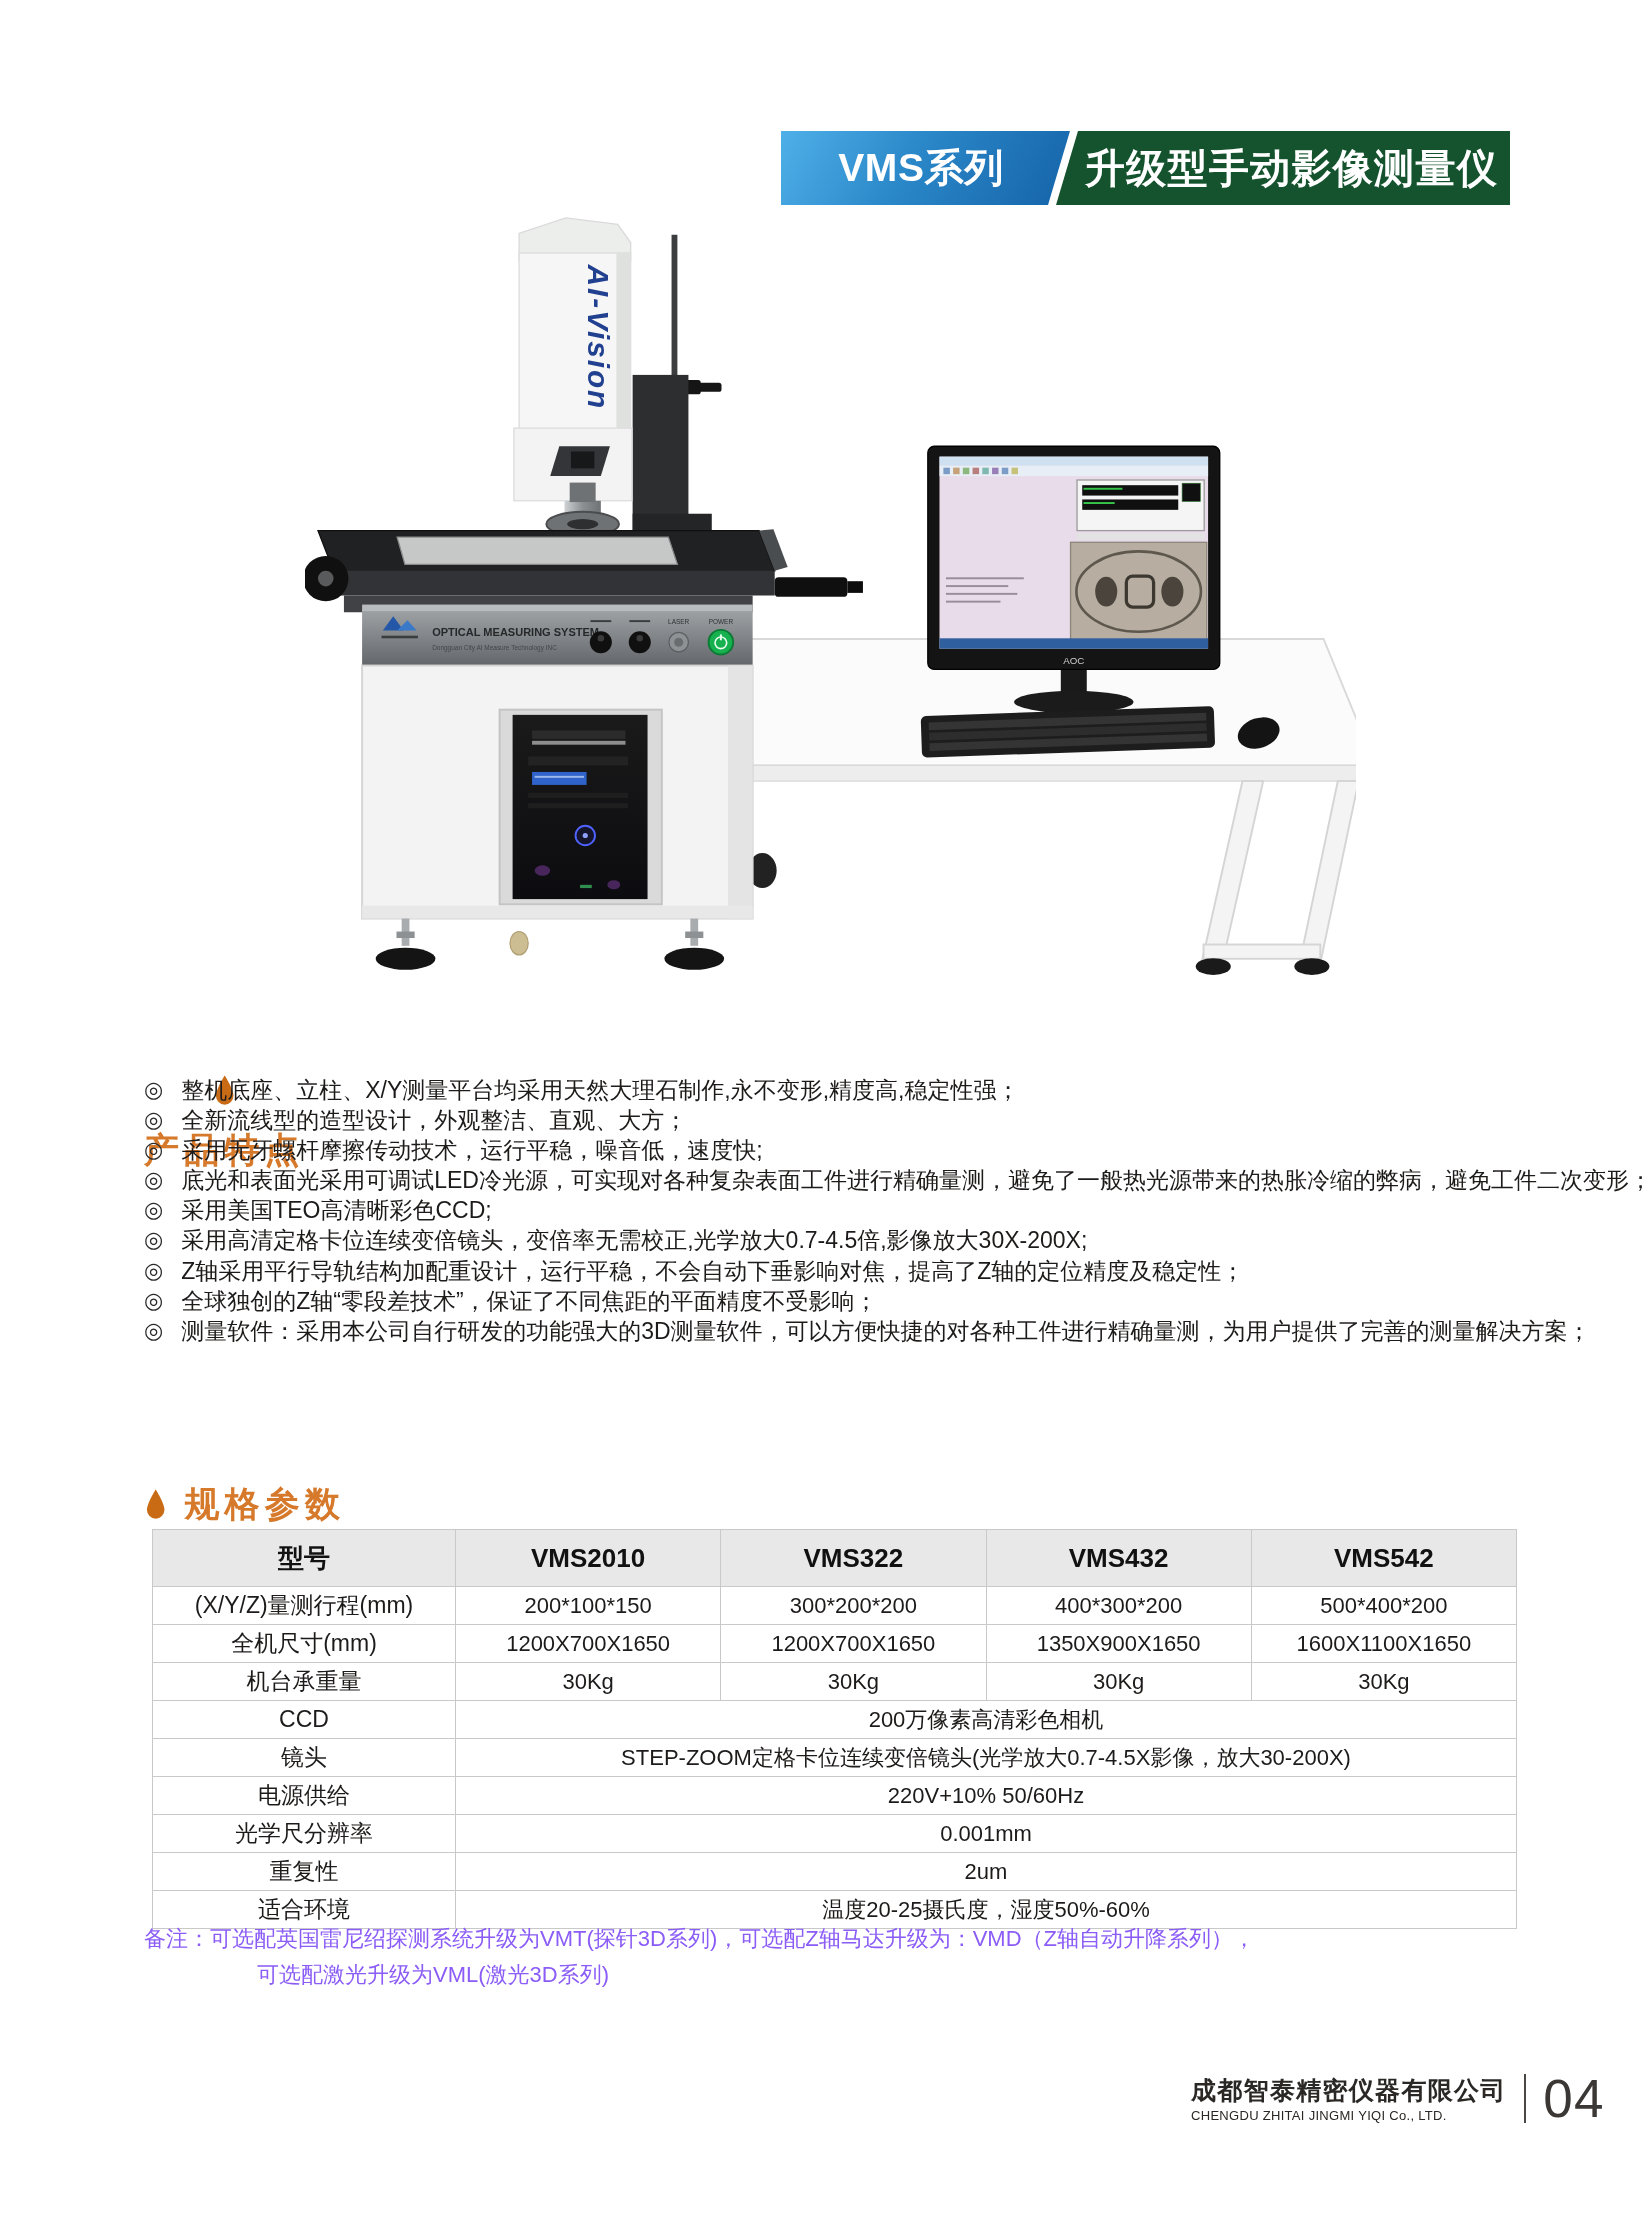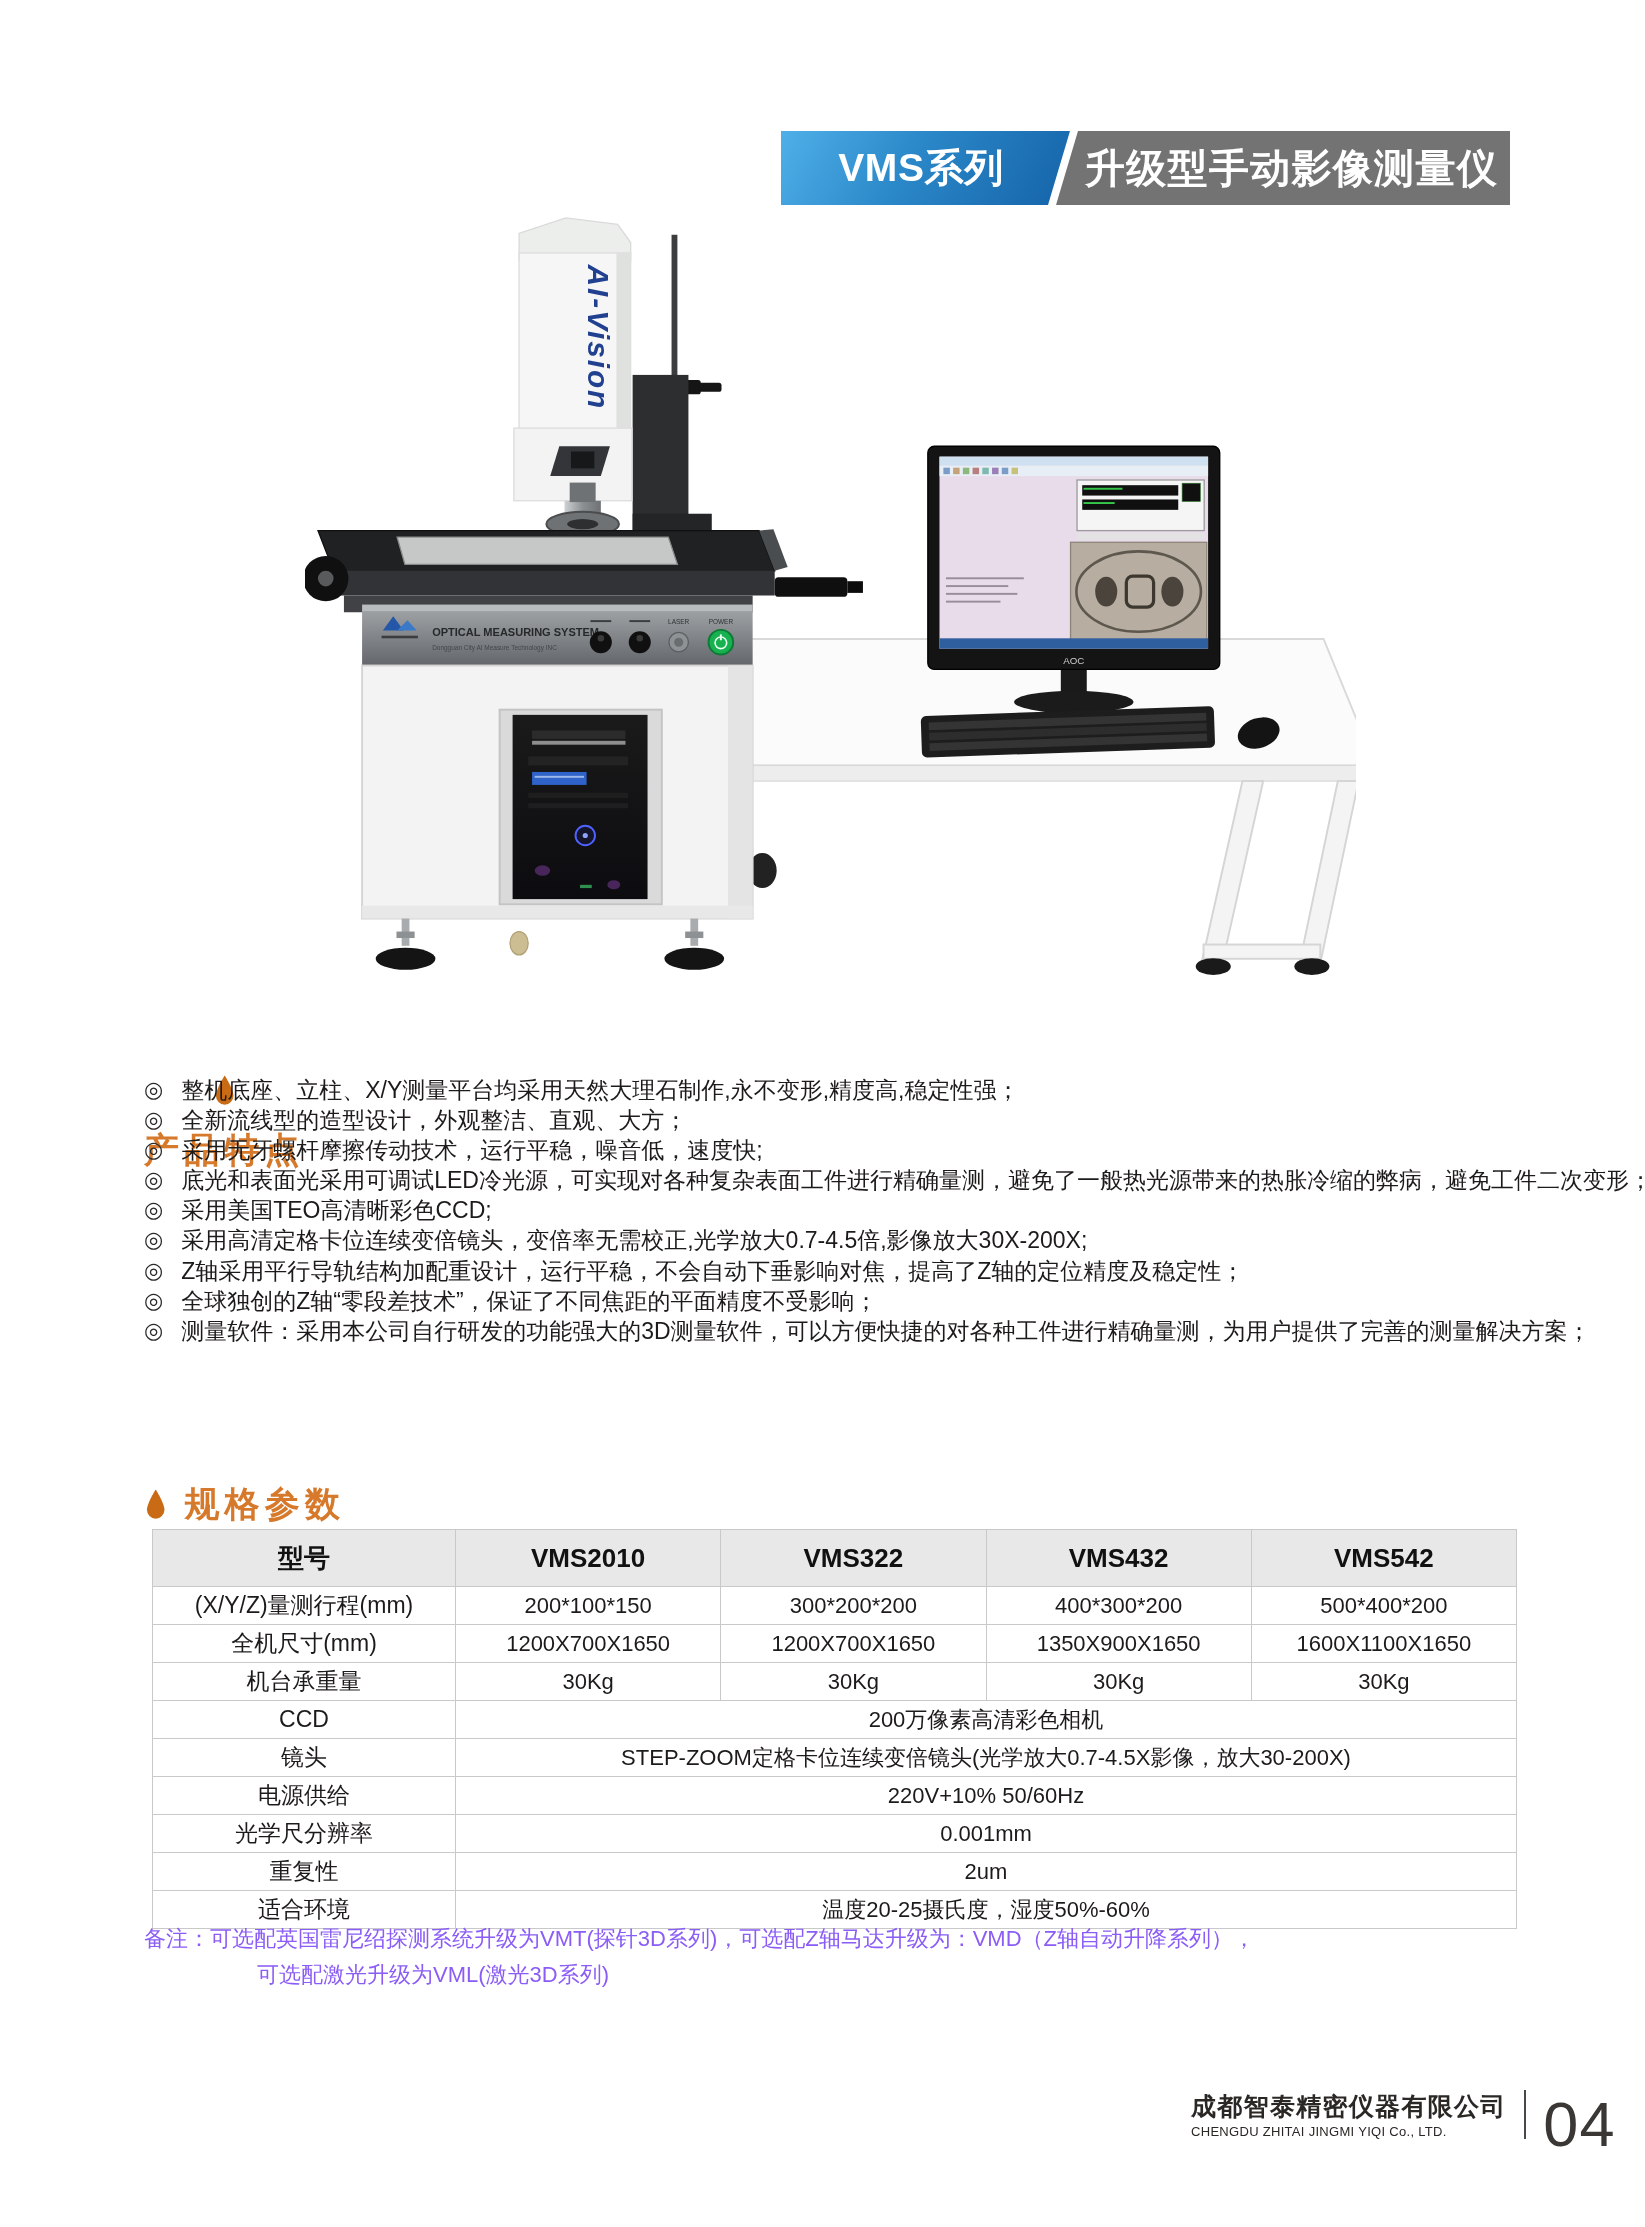--- a/index.html
+++ b/index.html
@@ -11,21 +11,21 @@
   .band { position:absolute; top:131px; left:781px; height:74px; }
   .band-blue {
     position:absolute; left:0; top:0; width:289px; height:74px;
     background:linear-gradient(120deg,#4fb0e8 0%,#2a87c8 45%,#1563a8 100%);
     clip-path:polygon(0 0,100% 0,calc(100% - 22px) 100%,0 100%);
     display:flex; align-items:center; justify-content:center;
     color:#fff; font-size:39px; font-weight:bold; letter-spacing:0.6px; padding-right:9px; box-sizing:border-box;
   }
   .band-gray {
     position:absolute; left:275px; top:0; width:454px; height:74px;
-    background:#737373;
+    background:#14532d;
     clip-path:polygon(22px 0,100% 0,100% 100%,0 100%);
     display:flex; align-items:center; justify-content:center;
     color:#fff; font-size:40px; font-weight:bold; letter-spacing:1.3px; padding-left:17px; box-sizing:border-box;
   }
   
   .product-shot { position:absolute; left:305px; top:214px; width:1051px; height:798px; }
   
   .section-head { position:absolute; left:144px; display:flex; align-items:center; gap:17px; }
   .section-head .drop { width:23.4px; height:38px; }
   .section-head h2 { margin:0; font-size:35px; font-weight:bold; color:#d6792b; letter-spacing:5.2px; }
@@ -46,21 +46,21 @@
   
   .note { position:absolute; left:144px; top:1928px; font-size:22px; line-height:1.0; color:#8b5cf6; }
   .note .row { display:flex; margin-bottom:14.3px; white-space:nowrap; }
   .note .row2 { margin-left:113px; }
   
   .footer { position:absolute; left:1191px; top:2068px; display:flex; align-items:center; }
   .footer .co { text-align:left; }
   .footer .co .cn { font-size:25px; font-weight:bold; color:#2a2724; letter-spacing:1.3px; }
   .footer .co .en { font-size:13px; color:#2a2724; letter-spacing:0.3px; margin-top:1px; }
   .footer .divider { width:2.6px; height:49px; background:#4a4744; margin:0 17px; }
-  .footer .pageno { font-size:63px; color:#3a3734; letter-spacing:1.3px;margin-top:20px; }
+  .footer .pageno { font-size:53px; color:#3a3734; letter-spacing:1.3px; }
 </style>
 </head>
 <body>
 
 <div class="page">
 
   <div class="band">
     <div class="band-blue">VMS系列</div>
     <div class="band-gray">升级型手动影像测量仪</div>
   </div>

